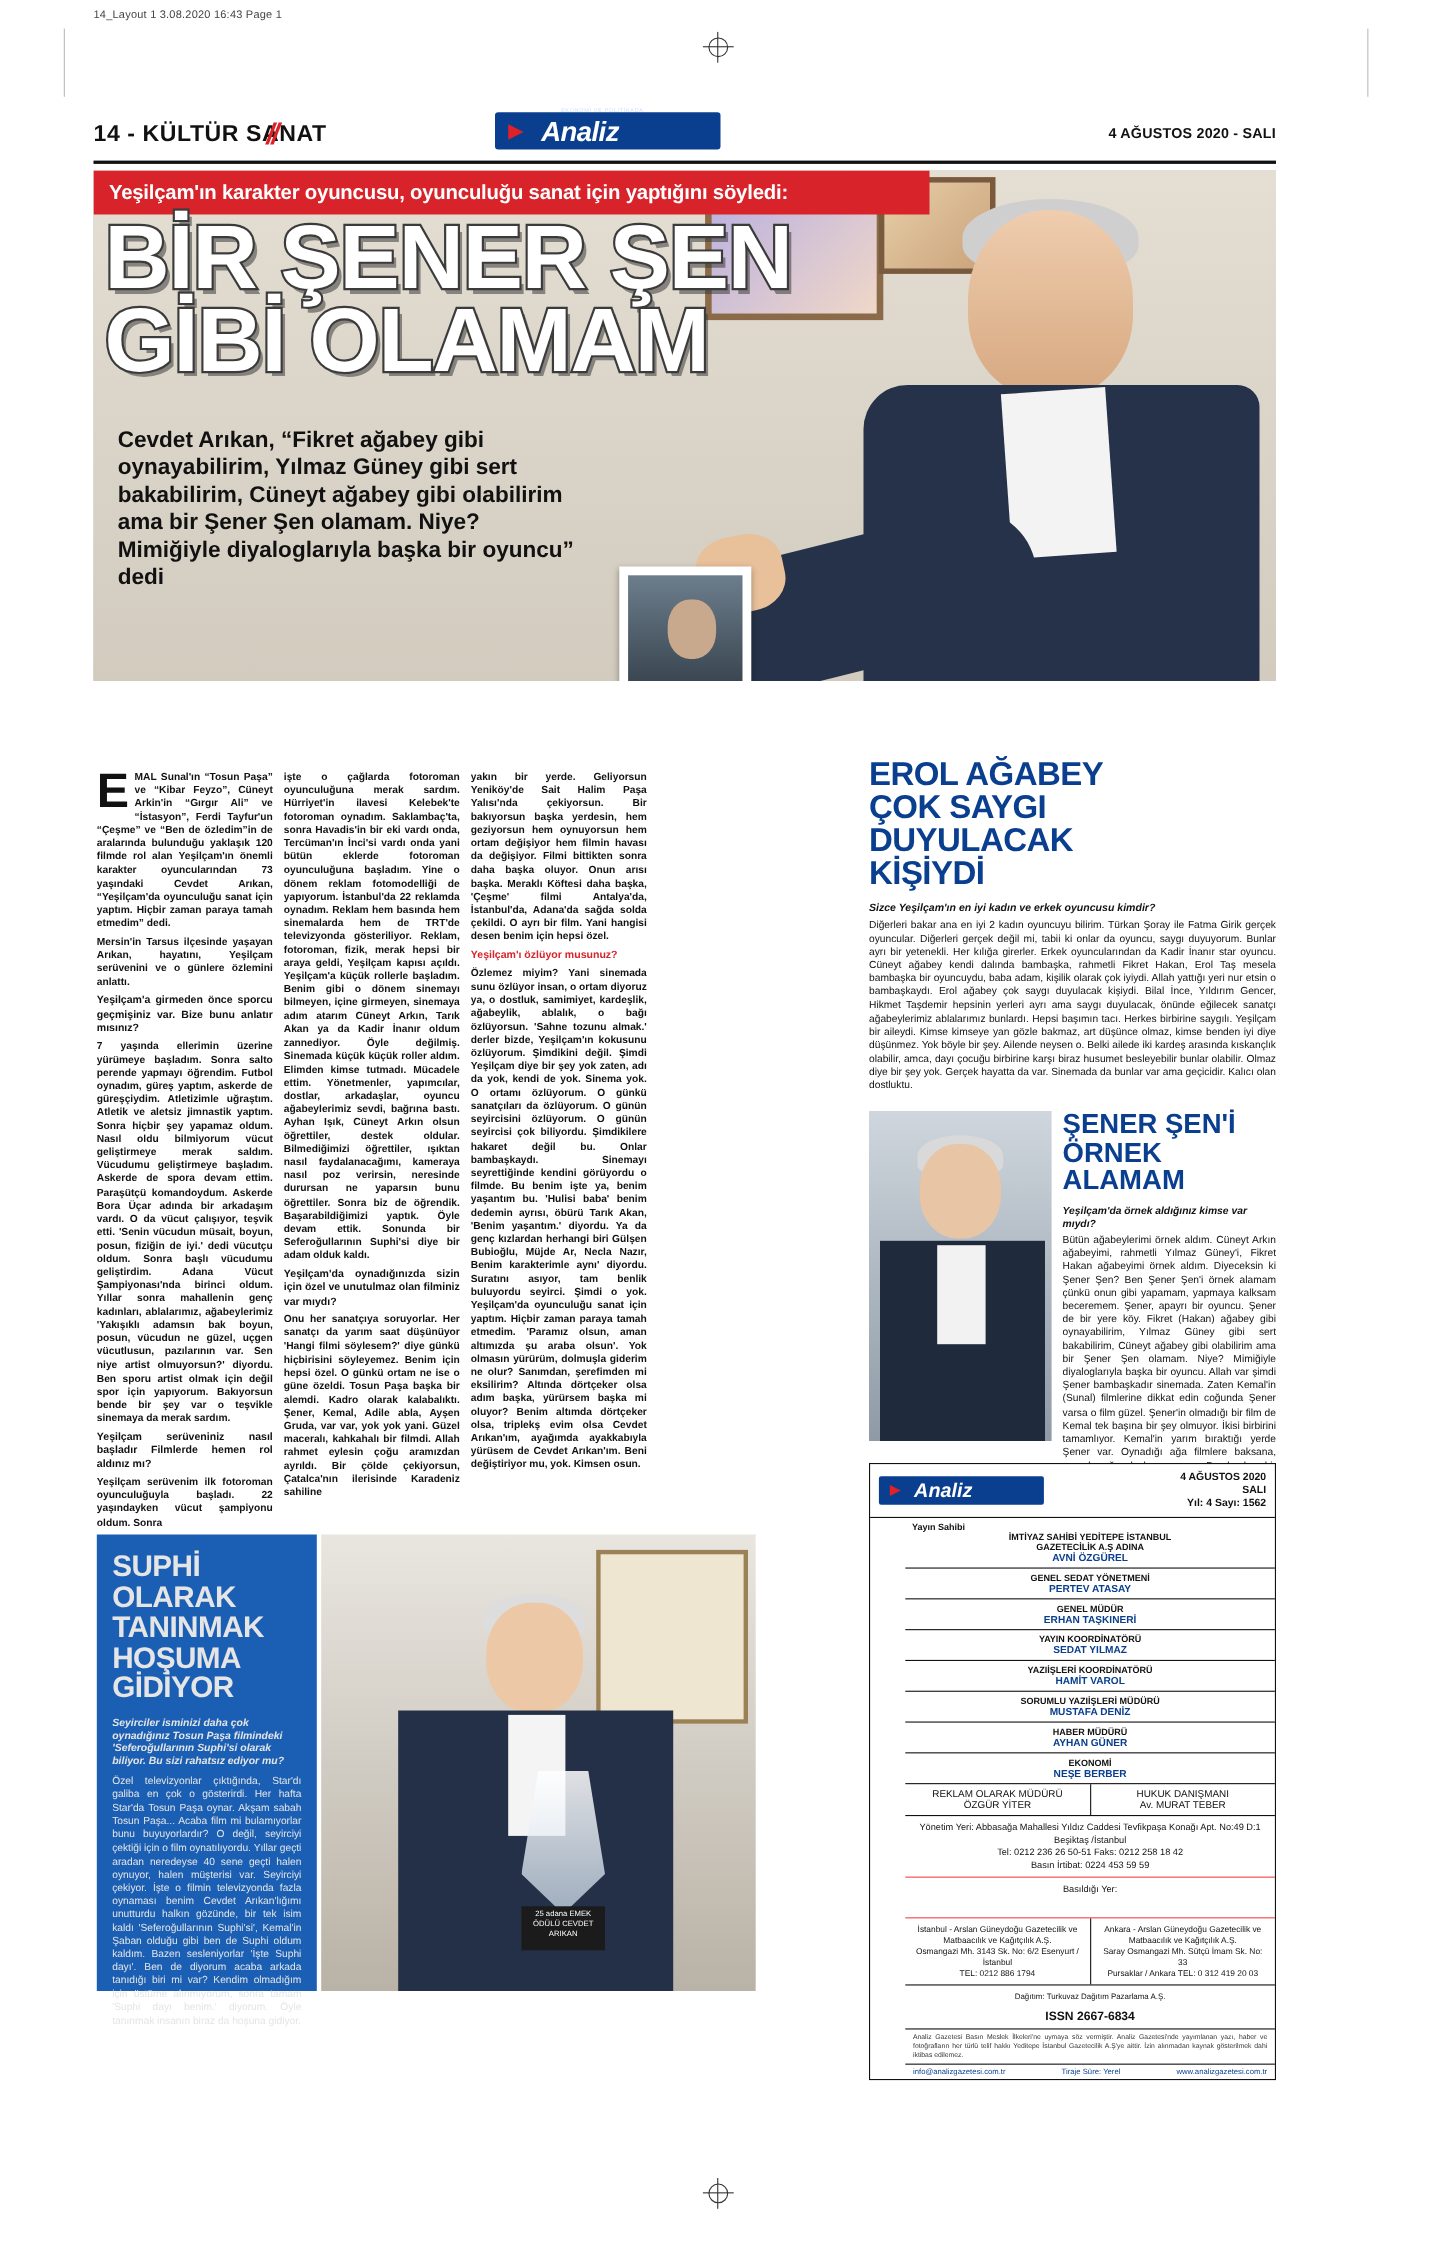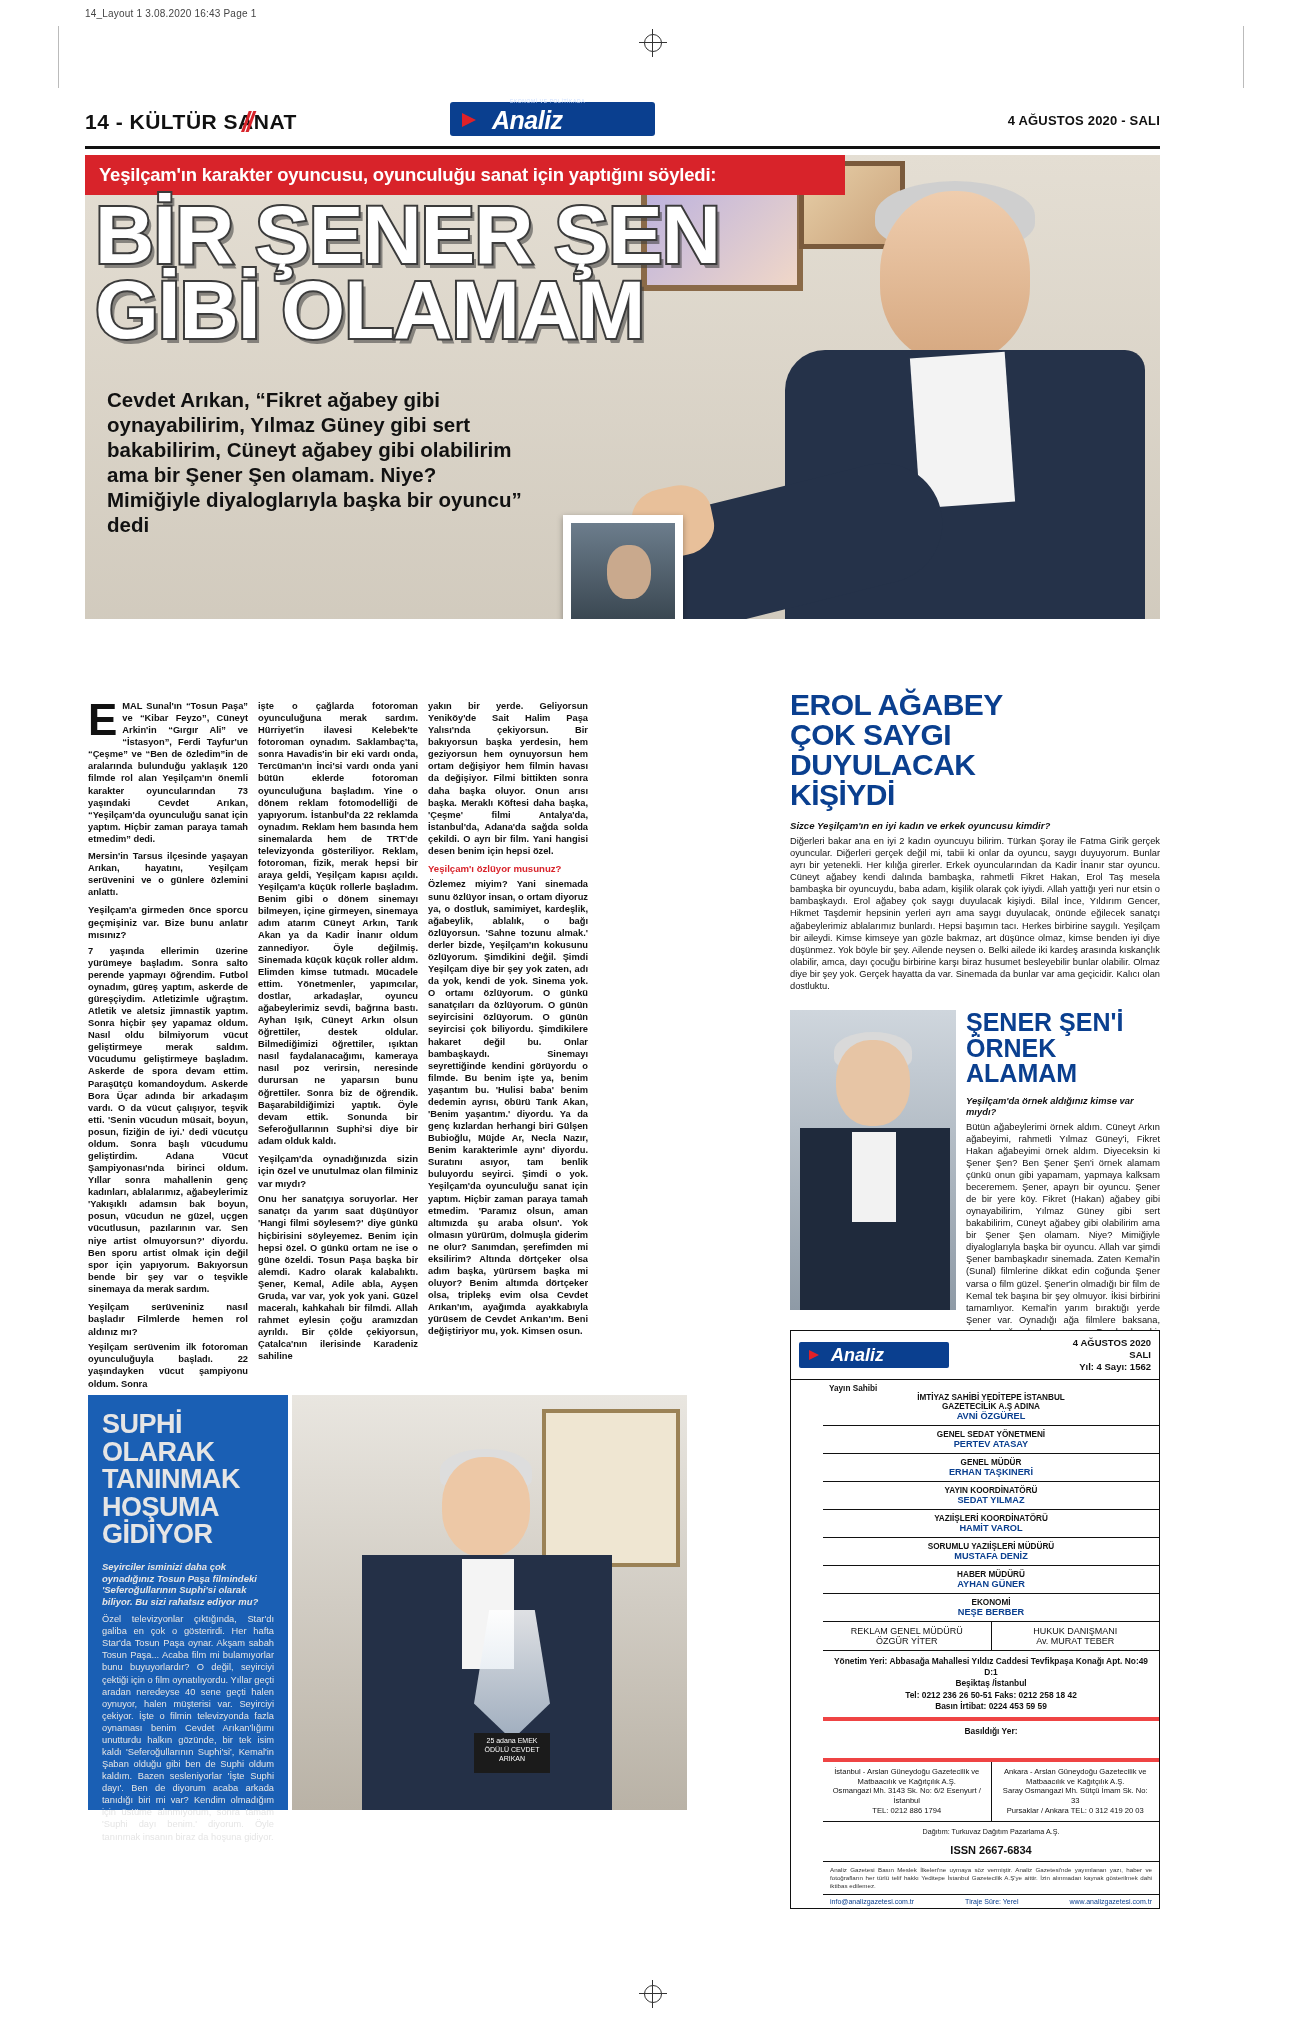--- a/index.html
+++ b/index.html
@@ -109,21 +109,21 @@
   .imp-logo .t{position:absolute;left:32px;top:3px;color:#fff;font-size:18px;font-weight:bold;font-style:italic;}
   .imp-logo .m{position:absolute;left:10px;top:8px;width:0;height:0;border-top:5px solid transparent;border-bottom:5px solid transparent;border-left:10px solid #e02128;}
   .imp-date{text-align:right;font-size:9.5px;font-weight:bold;line-height:1.25;}
   .imp-rows{font-size:9px;margin-left:32px;}
   .imp-row{border-bottom:1px solid #111;padding:4px 6px;text-align:center;}
   .imp-row .lbl{font-weight:bold;font-size:8.2px;color:#111;}
   .imp-row .val{font-weight:bold;font-size:9.2px;color:#0a3f8f;}
   .imp-row2{display:flex;border-bottom:1px solid #111;}
   .imp-row2 > div{flex:1;text-align:center;padding:4px 4px;}
   .imp-row2 > div + div{border-left:1px solid #111;}
-  .imp-block{padding:5px 7px;font-size:8.4px;line-height:1.35;border-bottom:4px solid #ef4444;font-weight:bold;}
+  .imp-block{padding:5px 7px;font-size:8.4px;line-height:1.35;border-bottom:1px solid #ef4444;}
   .imp-cols{display:flex;border-bottom:1px solid #111;}
   .imp-cols > div{flex:1;padding:5px 7px;font-size:7.6px;line-height:1.3;}
   .imp-cols > div + div{border-left:1px solid #111;}
   .imp-foot{padding:5px 7px;font-size:7.2px;line-height:1.3;text-align:center;}
   .imp-issn{text-align:center;font-weight:bold;font-size:11px;padding:3px 0 5px;}
   .imp-legal{font-size:6.2px;line-height:1.25;text-align:justify;padding:4px 7px;border-top:1px solid #111;color:#333;}
   .imp-contact{display:flex;justify-content:space-between;font-size:7px;padding:3px 7px;color:#0a3f8f;border-top:1px solid #111;}
 </style>
 </head>
 <body>
@@ -295,21 +295,21 @@
         <div class="lbl">HABER MÜDÜRÜ</div>
         <div class="val">AYHAN GÜNER</div>
       </div>
       <div class="imp-row">
         <div class="lbl">EKONOMİ</div>
         <div class="val">NEŞE BERBER</div>
       </div>
 
       <div class="imp-row2">
         <div>
-          <div class="lbl">REKLAM GENEL MÜDÜRÜ</div>
+          <div class="lbl">REKLAM OLARAK MÜDÜRÜ</div>
           <div class="val">ÖZGÜR YİTER</div>
         </div>
         <div>
           <div class="lbl">HUKUK DANIŞMANI</div>
           <div class="val">Av. MURAT TEBER</div>
         </div>
       </div>
 
       <div class="imp-block" style="white-space:pre-line;text-align:center">Yönetim Yeri: Abbasağa Mahallesi Yıldız Caddesi Tevfikpaşa Konağı Apt. No:49 D:1
 Beşiktaş /İstanbul

